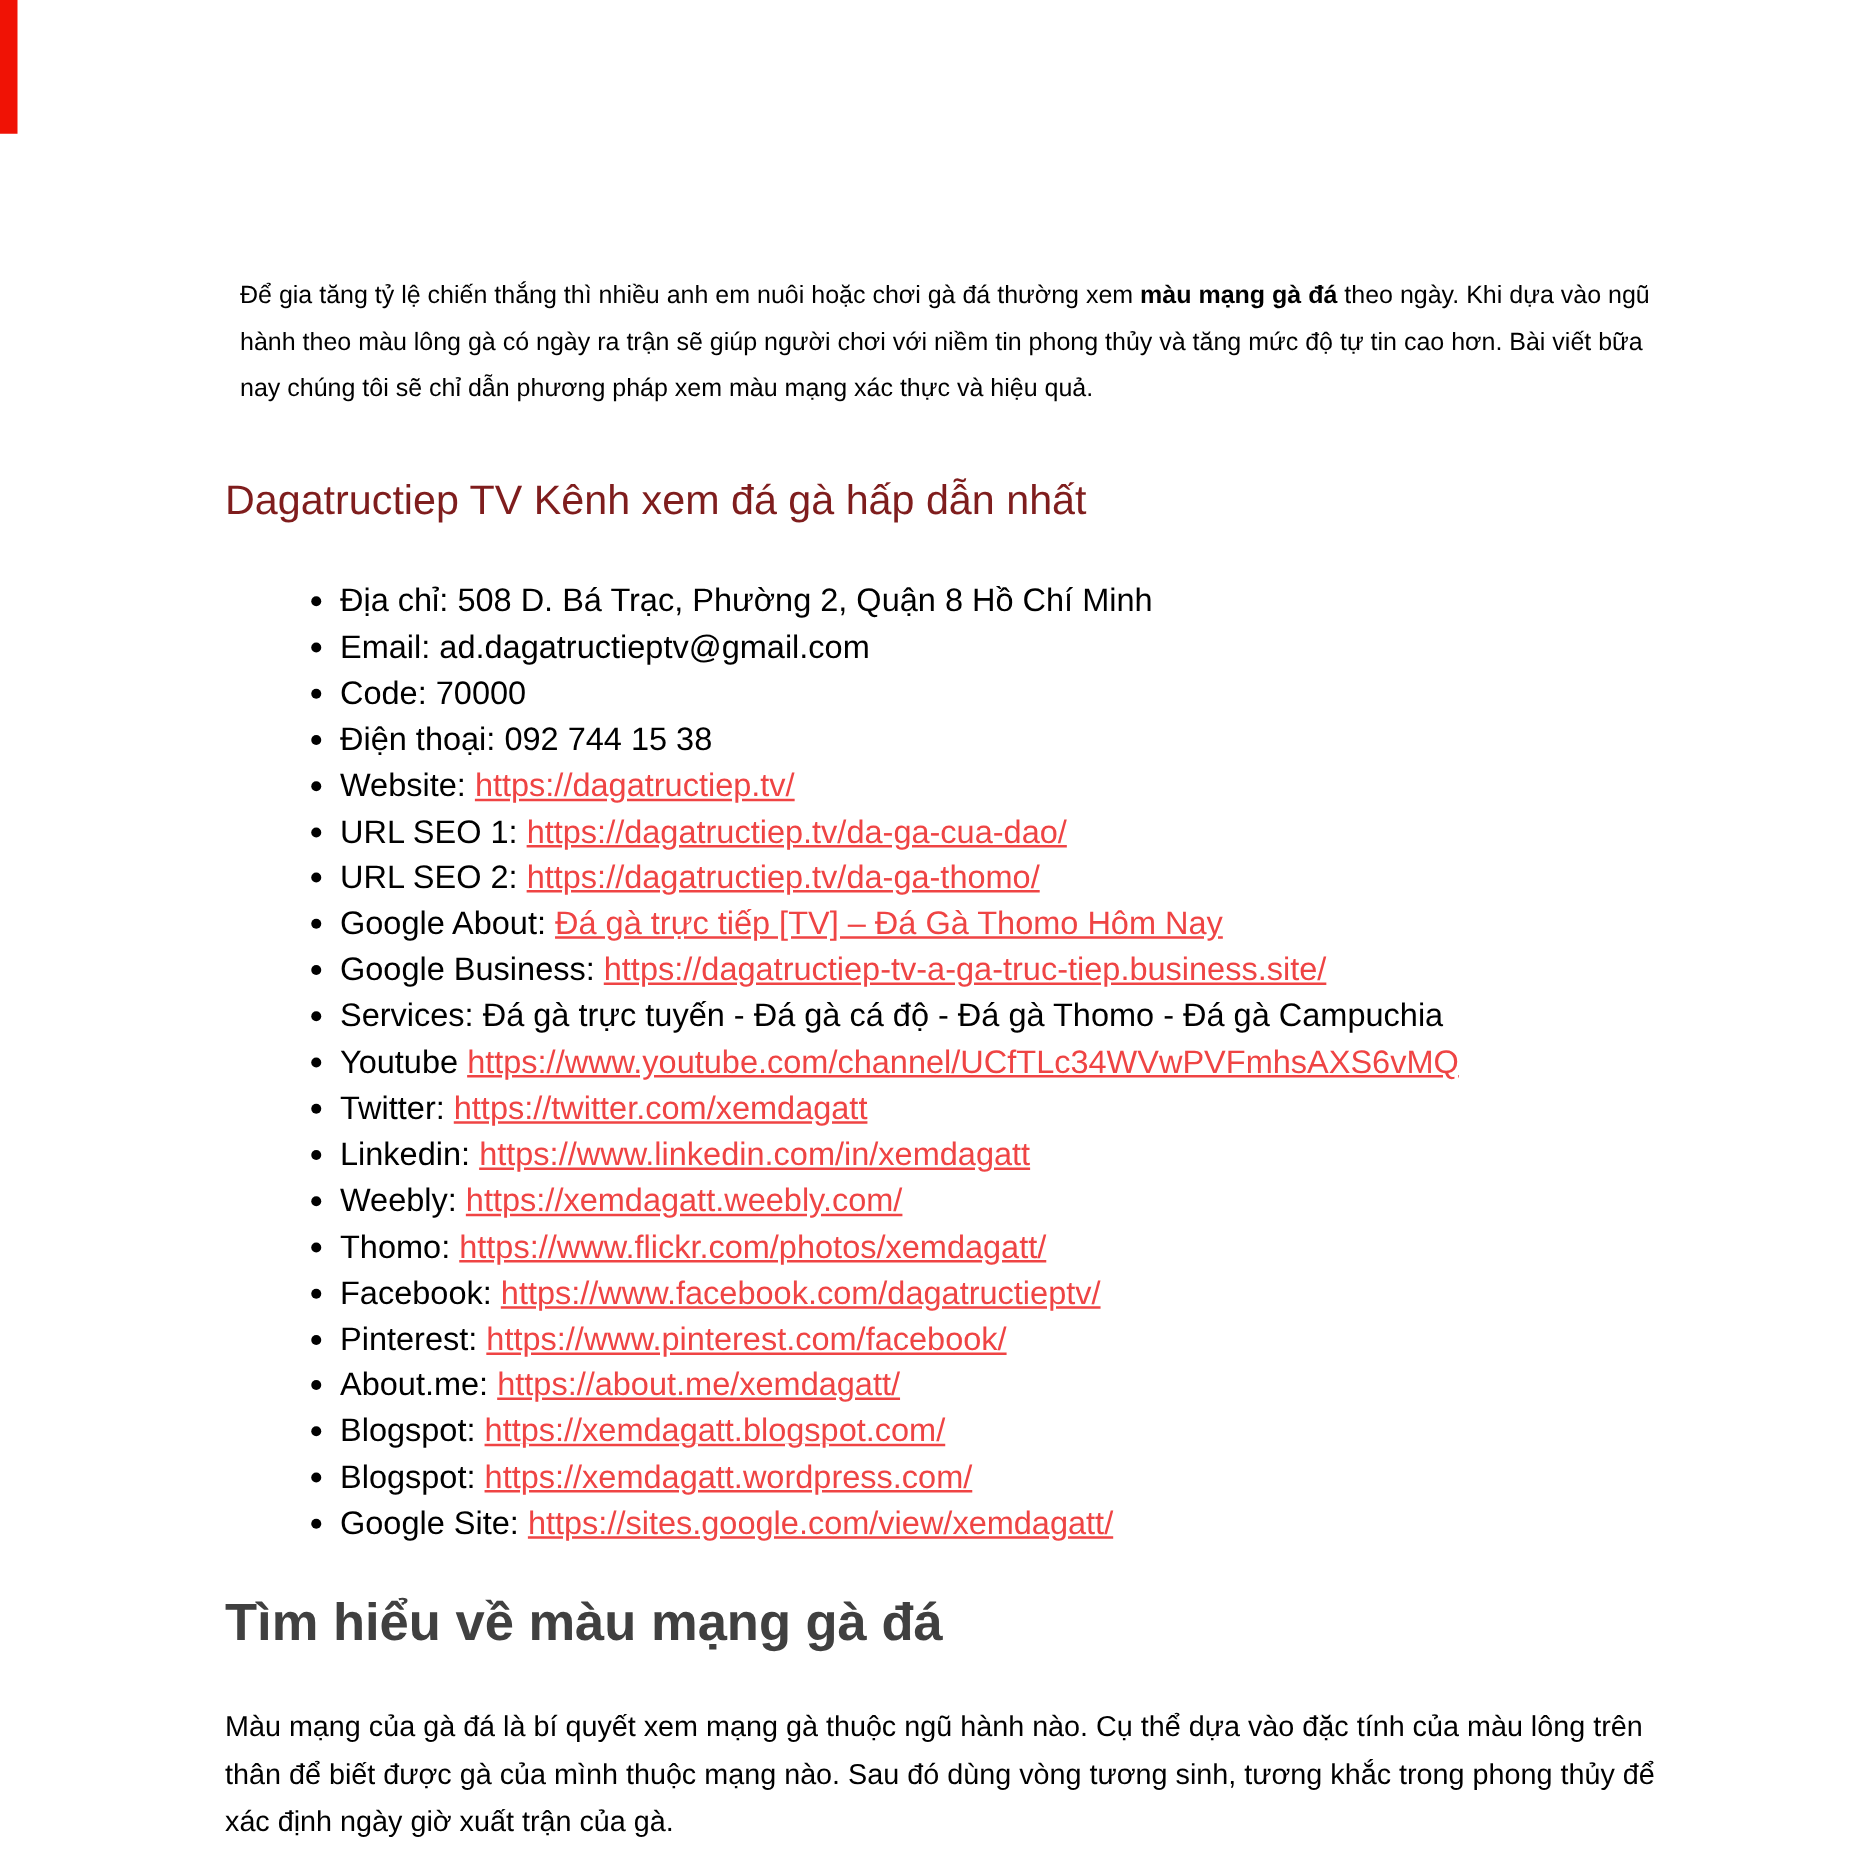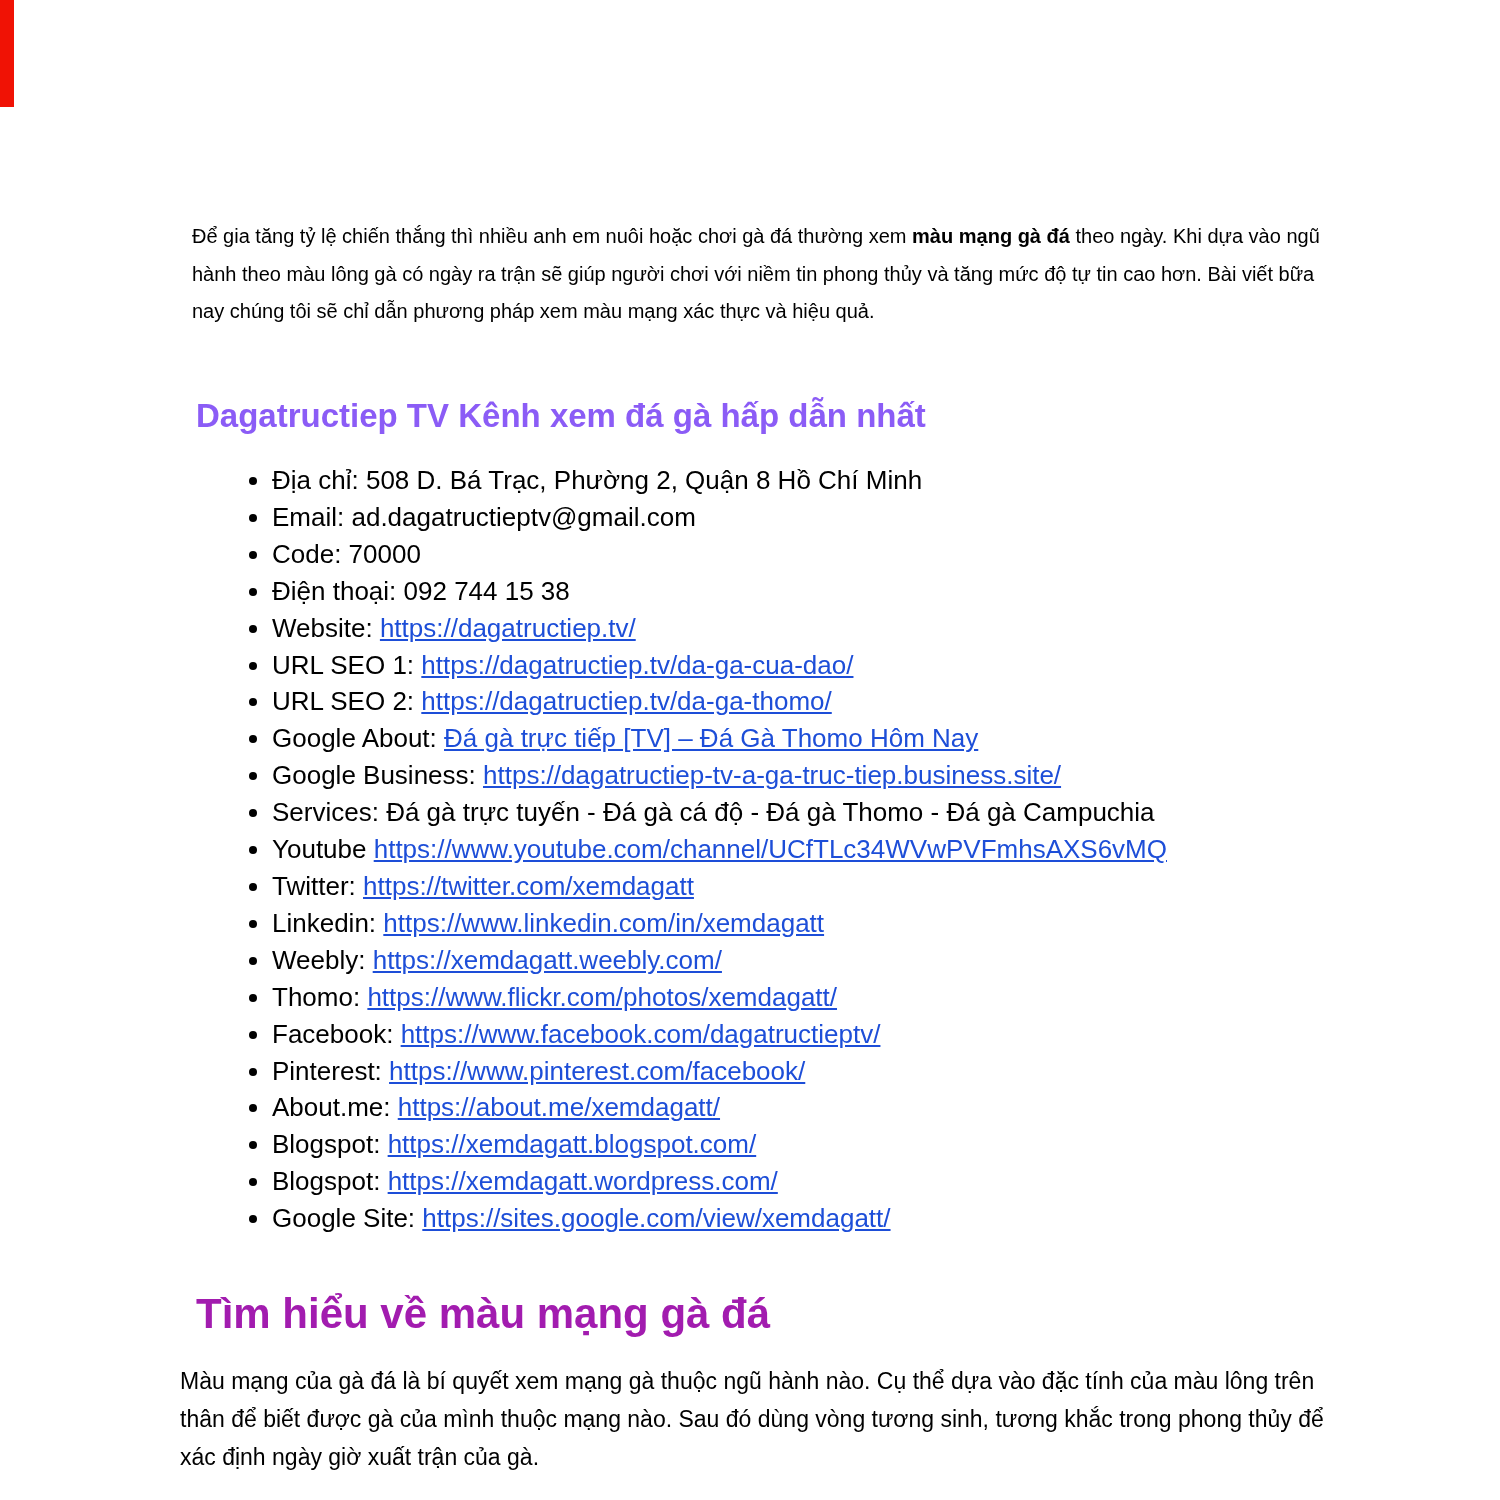--- a/index.html
+++ b/index.html
@@ -31,55 +31,55 @@
     font-size: 20px;
     line-height: 37.7px;
     margin: 12px;
   }
   .intro-paragraph b { font-weight: 700; }
   .section-heading {
     position: absolute;
     left: 180px;
     top: 379px;
     width: 1152px;
-    margin: 16px;
+    margin: 0;
     font-size: 33px;
     line-height: 42px;
-    font-weight: 700;
-    color: #8b5cf6;
+    font-weight: 400;
+    color: #7f1d1d;
   }
   .contact-list {
     position: absolute;
     left: 180px;
     top: 462px;
     width: 1170px;
     margin: 0;
     padding: 0 0 0 92px;
     list-style: disc outside;
   }
   .contact-list li {
     font-size: 26px;
     line-height: 36.9px;
     padding: 0;
     margin: 0;
   }
   .contact-list a {
-    color: #1d4ed8;
+    color: #ef4444;
     text-decoration: underline;
   }
   .main-heading {
     position: absolute;
     left: 180px;
     top: 1272px;
     width: 1152px;
-    margin: 16px;
+    margin: 0;
     font-size: 42px;
     line-height: 52px;
     font-weight: 700;
-    color: #a21caf;
+    color: #404040;
   }
   .body-paragraph {
     position: absolute;
     left: 180px;
     top: 1362px;
     width: 1158px;
     font-size: 23px;
     line-height: 38px;
     margin: 0;
   }

